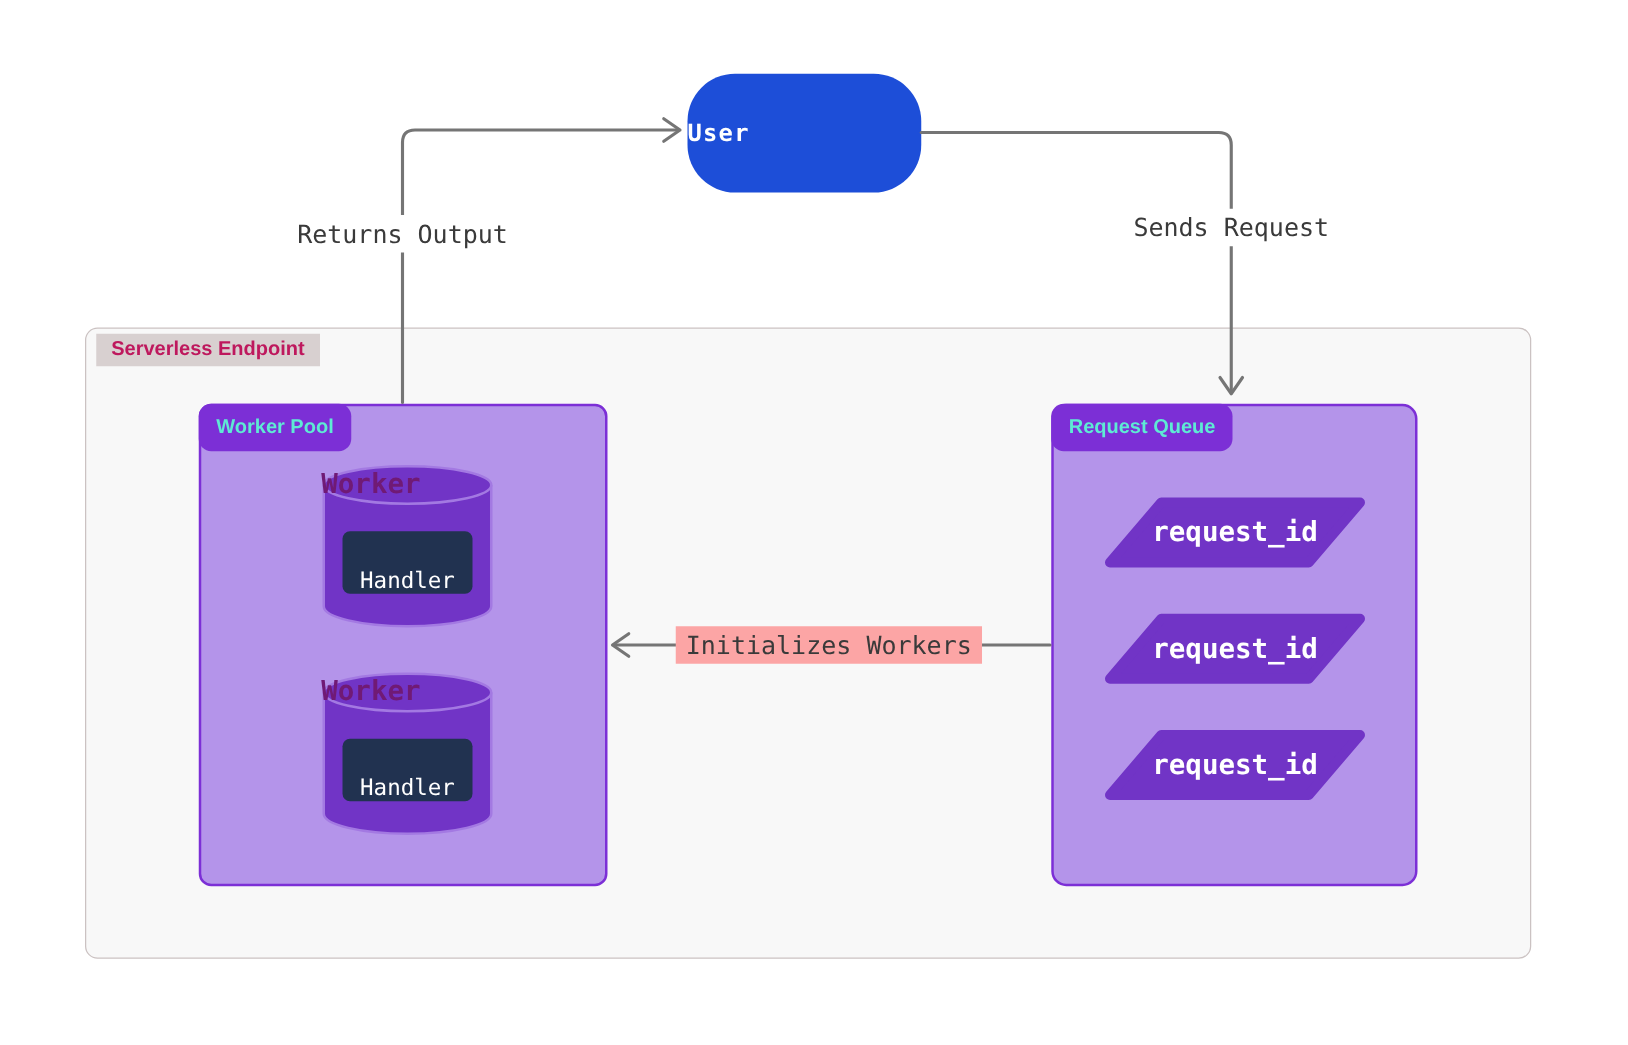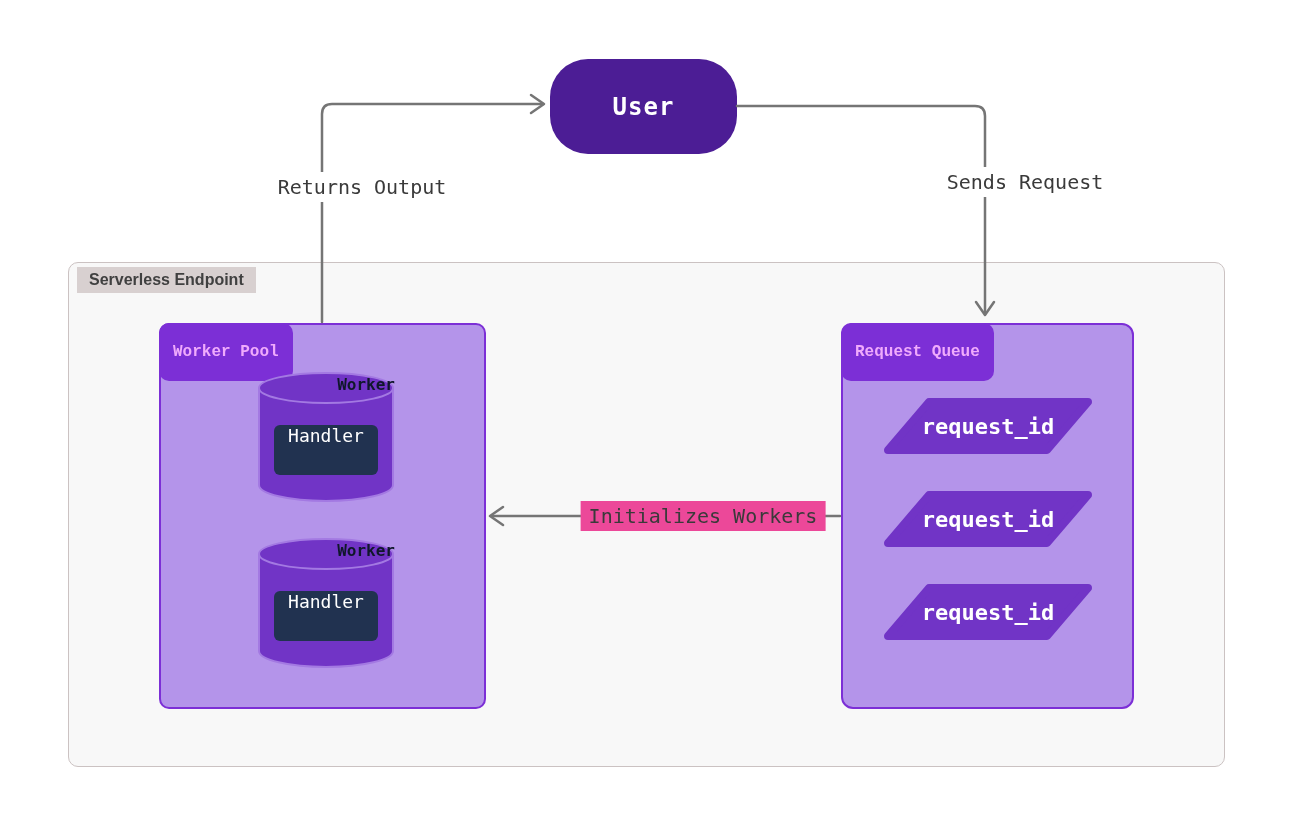--- a/index.html
+++ b/index.html
@@ -2,56 +2,56 @@
 <html><head>
 <meta charset="utf-8">
 <style>
   * { margin:0; padding:0; box-sizing:border-box; }
   html,body { width:1302px; height:836px; background:#ffffff; overflow:hidden;
               font-family:"DejaVu Sans Mono", monospace; }
   .stage { position:relative; width:1302px; height:836px; background:#ffffff; }
 
   
   .user-node { position:absolute; left:550px; top:59px; width:187px; height:95px;
-    background:#4c1d95; border-radius:38px; display:flex; align-items:center; justify-content:center;
-    color:#ffffff; font-size:24px; font-weight:bold; letter-spacing:1px; }
+    background:#1d4ed8; border-radius:38px; display:flex; align-items:center; 
+    color:#ffffff; font-size:19px; font-weight:bold; letter-spacing:1px; }
 
   
   .edges { position:absolute; left:0; top:0; width:1302px; height:836px; pointer-events:none; z-index:5; }
   .edges path { fill:none; stroke:#757575; stroke-width:2.5; stroke-linecap:round; stroke-linejoin:round; }
 
   
   .edge-label { position:absolute; transform:translate(-50%,-50%); z-index:6;
-    font-size:20px; color:#3a3a3a; padding:3px 8px; white-space:nowrap; background:#ffffff;margin-left:40px; }
-  .edge-label.on-container { background:#ec4899; }
+    font-size:20px; color:#3a3a3a; padding:3px 8px; white-space:nowrap; background:#ffffff; }
+  .edge-label.on-container { background:#fca5a5; }
 
   
   .container-box { position:absolute; left:68px; top:262px; width:1157px; height:505px;
     background:#f8f8f8; border:1px solid #cbc2c2; border-radius:10px; }
-  .container-badge { position:absolute; left:8px; top:4px; background:#d8d0d0; color:#404040;
+  .container-badge { position:absolute; left:8px; top:4px; background:#d8d0d0; color:#be185d;
     font-family:"Liberation Sans", sans-serif; font-weight:bold; font-size:16px;
     padding:4px 12px; border-radius:0; }
 
   
   .group-box { position:absolute; background:#b494ea; border:2px solid #7c2fd6; border-radius:10px; }
   .worker-pool { left:90px; top:60px; width:327px; height:386px; }
   .request-queue { left:772px; top:60px; width:293px; height:386px;border-radius:12px; }
-  .group-badge { position:absolute; left:-2px; top:-2px; background:#7c2fd6; color:#f0abfc;
-    font-family:Liberation Mono, monospace; font-weight:bold; font-size:16px;
-    padding:20px 14px; border-radius:10px; white-space:nowrap; }
+  .group-badge { position:absolute; left:-2px; top:-2px; background:#7c2fd6; color:#5eead4;
+    font-family:Liberation Sans, sans-serif; font-weight:bold; font-size:16px;
+    padding:10px 14px; border-radius:10px; white-space:nowrap; }
 
   
   .worker-cyl { position:absolute; left:96px; width:138px; height:132px; }
   .worker-cyl.first { top:46px; }
   .worker-cyl.second { top:212px; }
   .worker-cyl svg { position:absolute; left:0; top:0; }
-  .worker-label { position:absolute; left:0; top:4px; width:100%; text-align:right;
-    color:#0f172a; font-size:16px; font-weight:bold; z-index:2; }
+  .worker-label { position:absolute; left:0; top:4px; width:100%; text-align:left;
+    color:#701a75; font-size:22px; font-weight:bold; z-index:2; }
   .handler-box { position:absolute; left:17px; top:54px; width:104px; height:50px;
-    background:#213250; border-radius:6px; display:flex; align-items:flex-start; justify-content:center;
+    background:#213250; border-radius:6px; display:flex; align-items:flex-end; justify-content:center;
     color:#ffffff; font-size:18px; z-index:2; }
 
   
   .req-item { position:absolute; left:38px; width:214px; height:58px; }
   .req-item.r0 { top:72px; } .req-item.r1 { top:165px; } .req-item.r2 { top:258px; }
   .req-item svg { position:absolute; left:0; top:0; }
   .req-label { position:absolute; left:0; top:0; width:100%; height:100%;
     display:flex; align-items:center; justify-content:center;
     color:#ffffff; font-size:22px; font-weight:bold; z-index:2; }
 </style>

